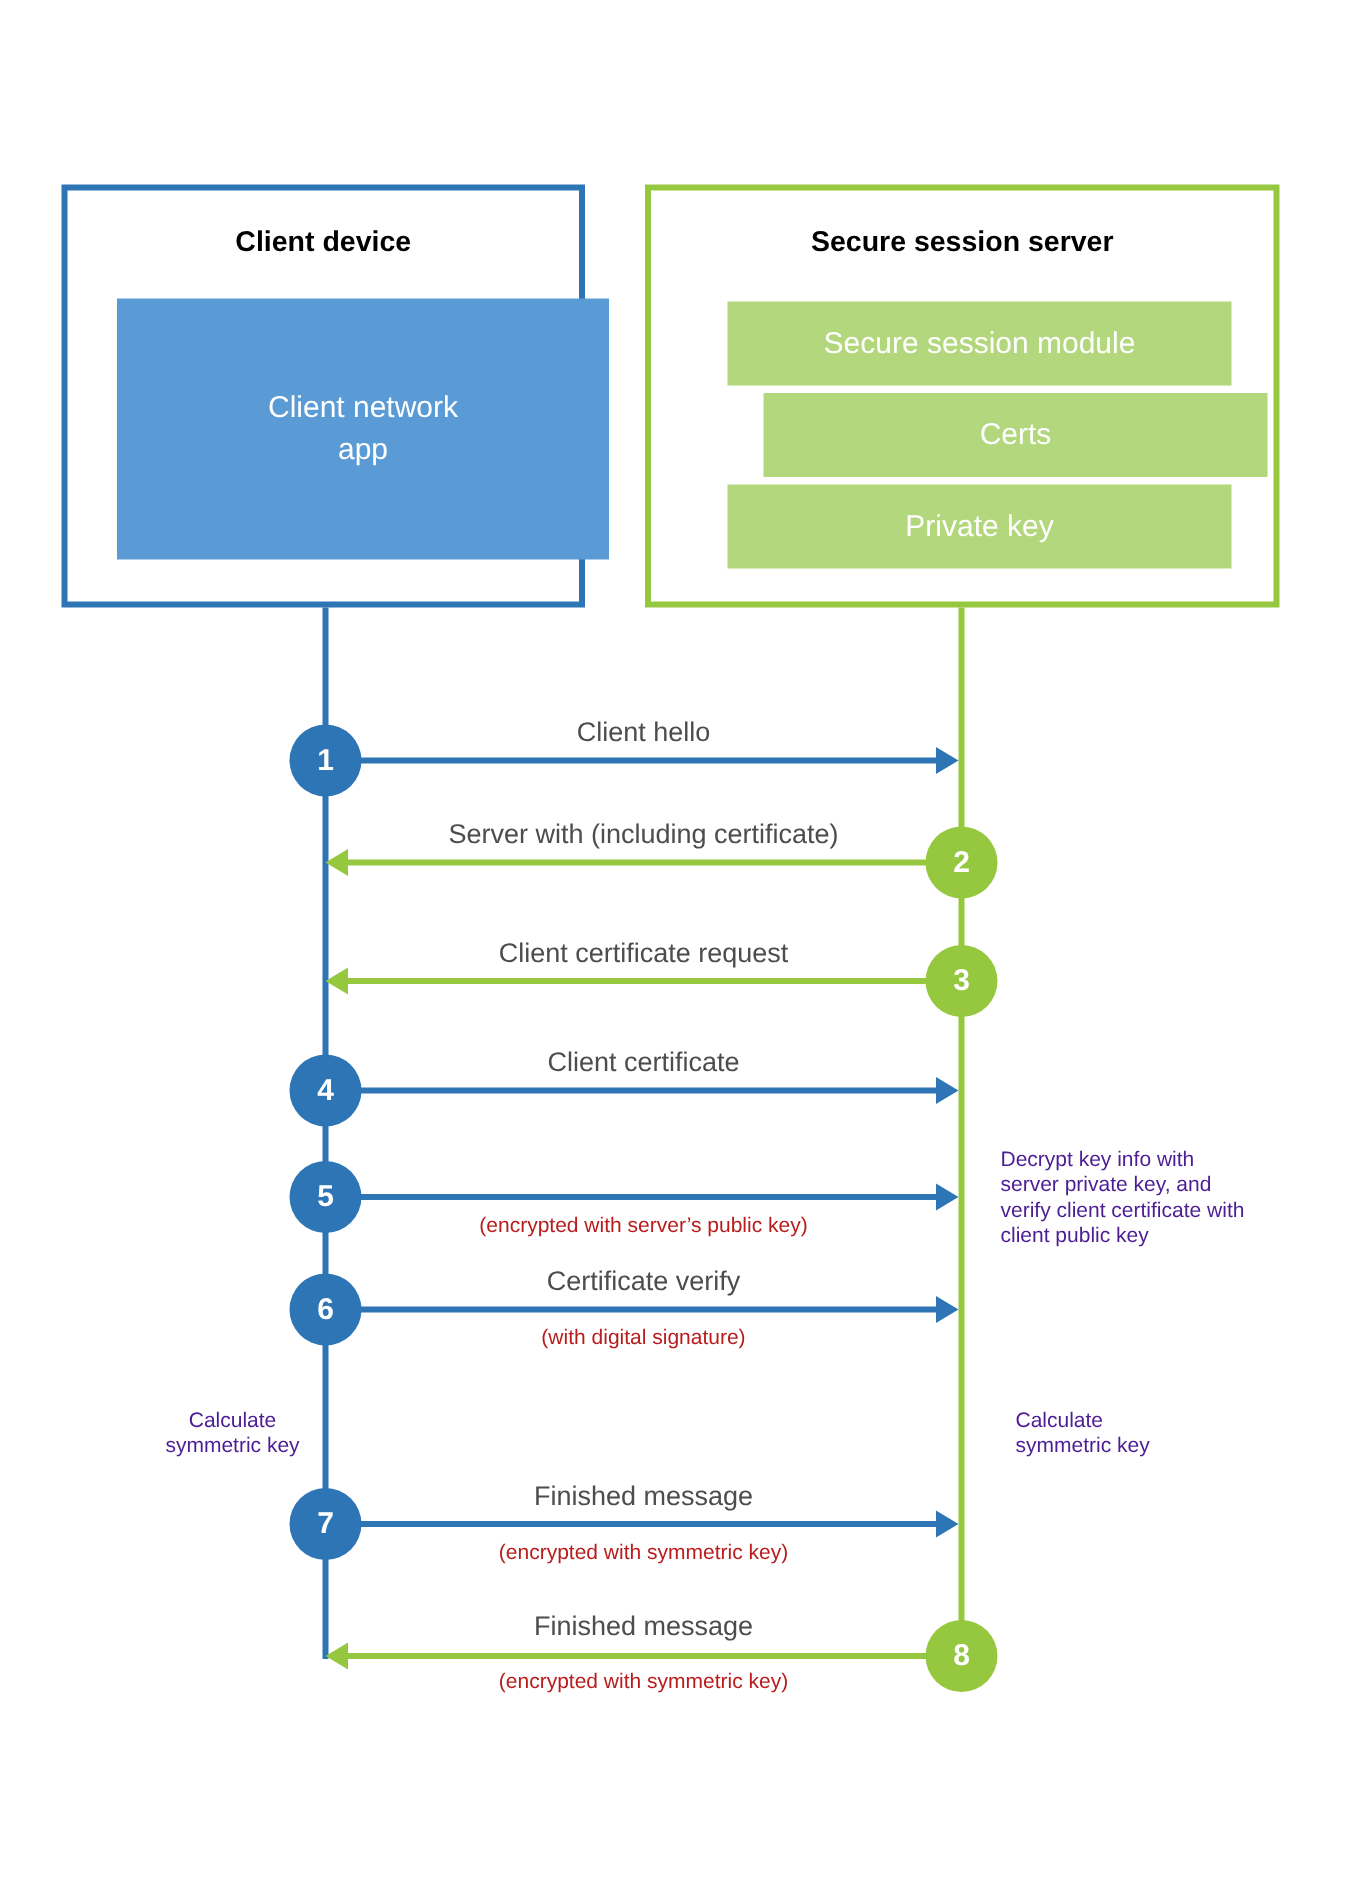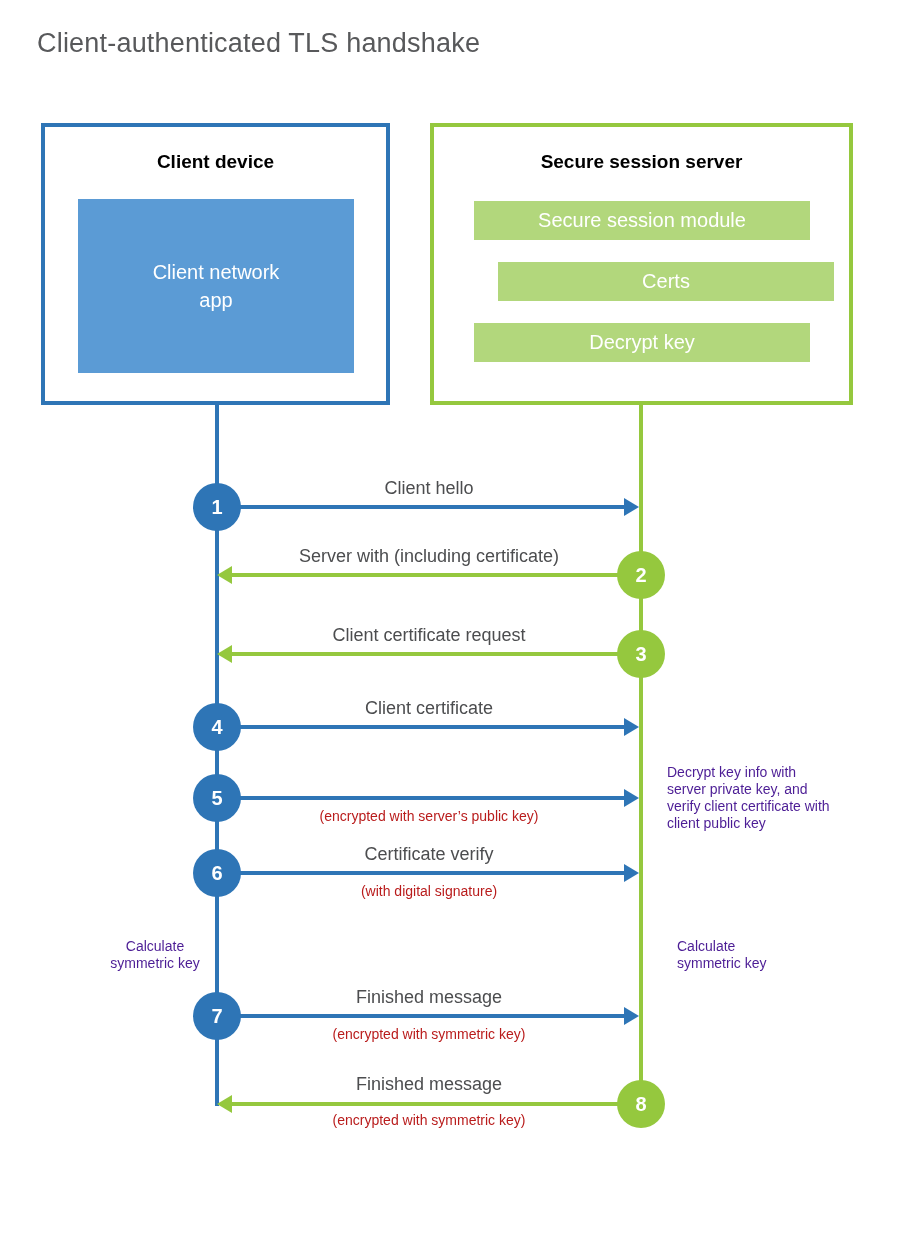--- a/index.html
+++ b/index.html
@@ -17,28 +17,28 @@
   }
   
   .actor{position:absolute;box-sizing:border-box;background:#fff;}
   .client-box{left:41px;top:123px;width:349px;height:282px;border:4px solid #2e75b6;}
   .server-box{left:430px;top:123px;width:423px;height:282px;border:4px solid #95c83e;}
   .actor-title{
     margin-top:24px;text-align:center;
     font-size:19px;font-weight:bold;color:#000000;
   }
   .client-app{
-    position:absolute;left:78px;top:199px;width:276px;height:174px;
+    position:absolute;left:78px;top:199px;width:328px;height:174px;
     background:#5b9bd5;display:flex;align-items:center;justify-content:center;
   }
   .client-app span{
     max-width:150px;text-align:center;color:#ffffff;font-size:20px;line-height:28px;
   }
   .module-bar{
-    position:absolute;left:474px;width:336px;height:39px;
+    position:absolute;left:485px;width:336px;height:56px;
     background:#b2d77c;display:flex;align-items:center;justify-content:center;
     color:#ffffff;font-size:20px;
   }
   .bar-1{top:201px;} .bar-2{top:262px;margin-left:24px;} .bar-3{top:323px;}
   
   .lifeline{position:absolute;width:4px;top:405px;height:701px;}
   .lifeline.blue{left:215px;background:#2e75b6;}
   .lifeline.green{left:639px;background:#95c83e;}
   
   .circle{
@@ -79,35 +79,34 @@
   .c-s5{top:774px;}  .l-s5{top:796px;} .h-s5{top:789px;} .m-s5{top:769px;} .u-s5{top:808px;}
   .c-s6{top:849px;}  .l-s6{top:871px;} .h-s6{top:864px;} .m-s6{top:844px;} .u-s6{top:883px;}
   .c-s7{top:992px;}  .l-s7{top:1014px;}.h-s7{top:1007px;}.m-s7{top:987px;} .u-s7{top:1026px;}
   .c-s8{top:1080px;} .l-s8{top:1102px;}.h-s8{top:1095px;}.m-s8{top:1074px;}.u-s8{top:1112px;}
 </style>
 </head>
 <body>
 
 <div class="canvas">
 
-  <div class="title">Client-authenticated TLS handshake</div>
 
   <div class="actor client-box">
     <div class="actor-title">Client device</div>
   </div>
   <div class="client-app">
     <span>Client network app</span>
   </div>
 
   <div class="actor server-box">
     <div class="actor-title">Secure session server</div>
   </div>
   <div class="module-bar bar-1">Secure session module</div>
   <div class="module-bar bar-2">Certs</div>
-  <div class="module-bar bar-3">Decrypt key</div>
+  <div class="module-bar bar-3">Private key</div>
 
   <div class="lifeline blue"></div>
   <div class="lifeline green"></div>
 
   <div class="aline blue l-s1"></div>
   <div class="ahead right h-s1"></div>
   <div class="circle blue c-s1">1</div>
   <div class="msg m-s1">Client hello</div>
 
   <div class="aline green l-s2"></div>

